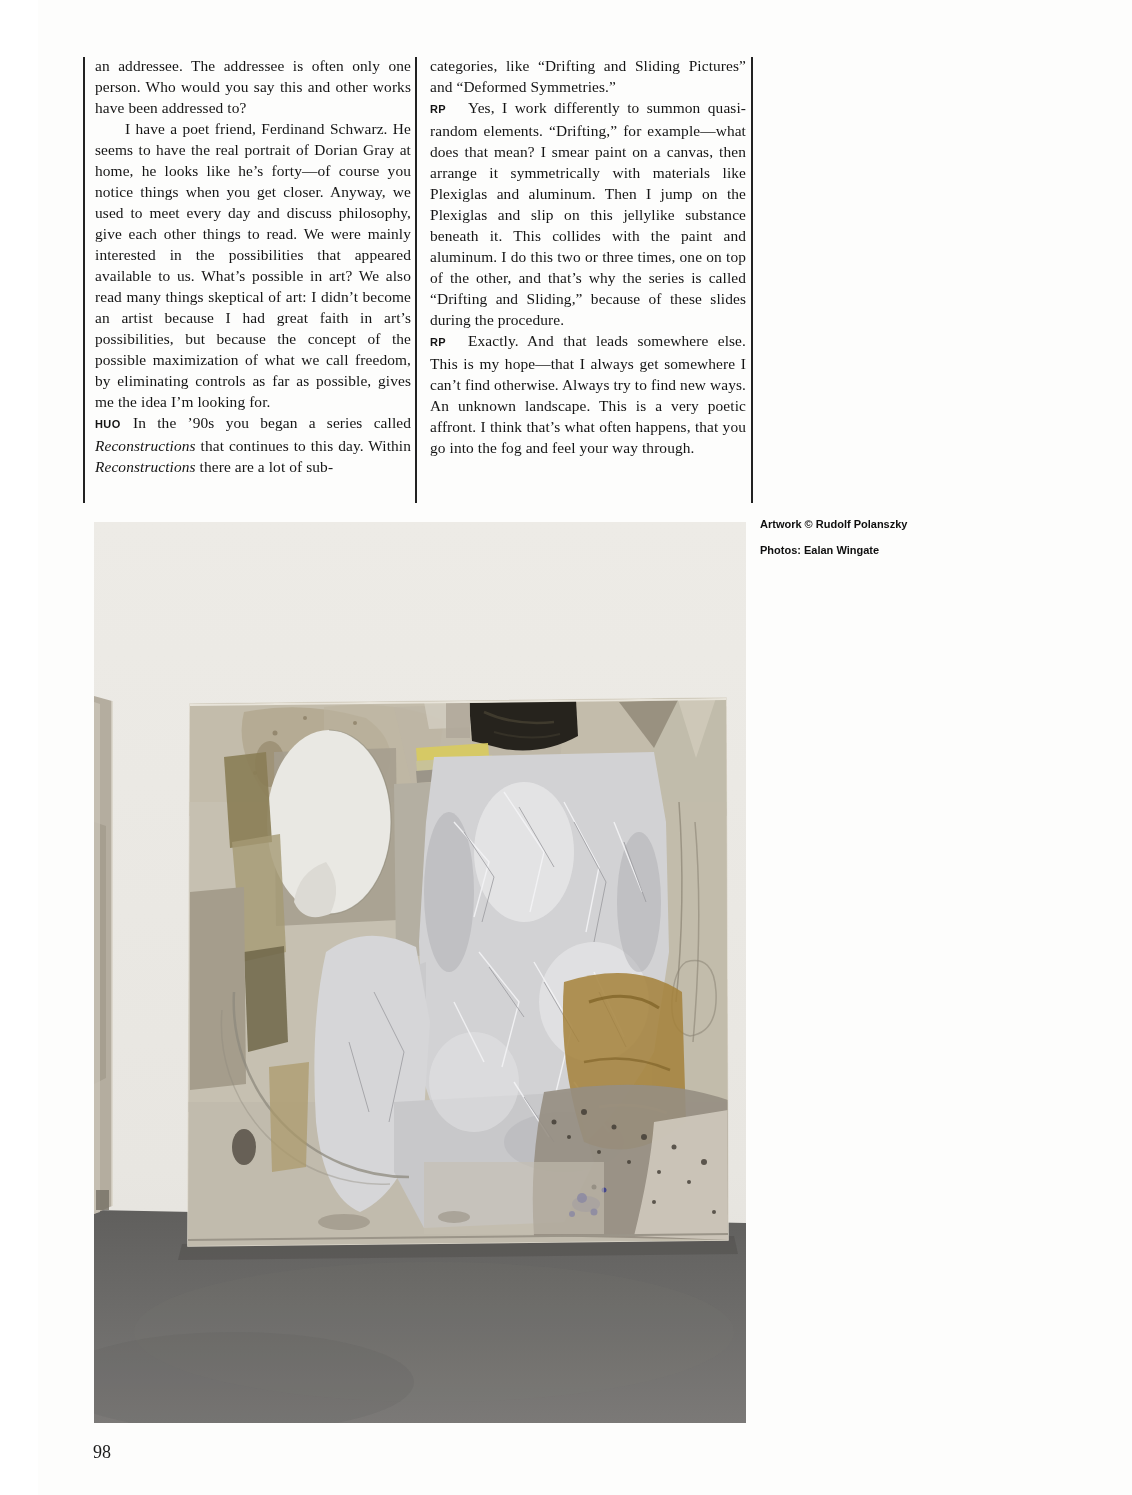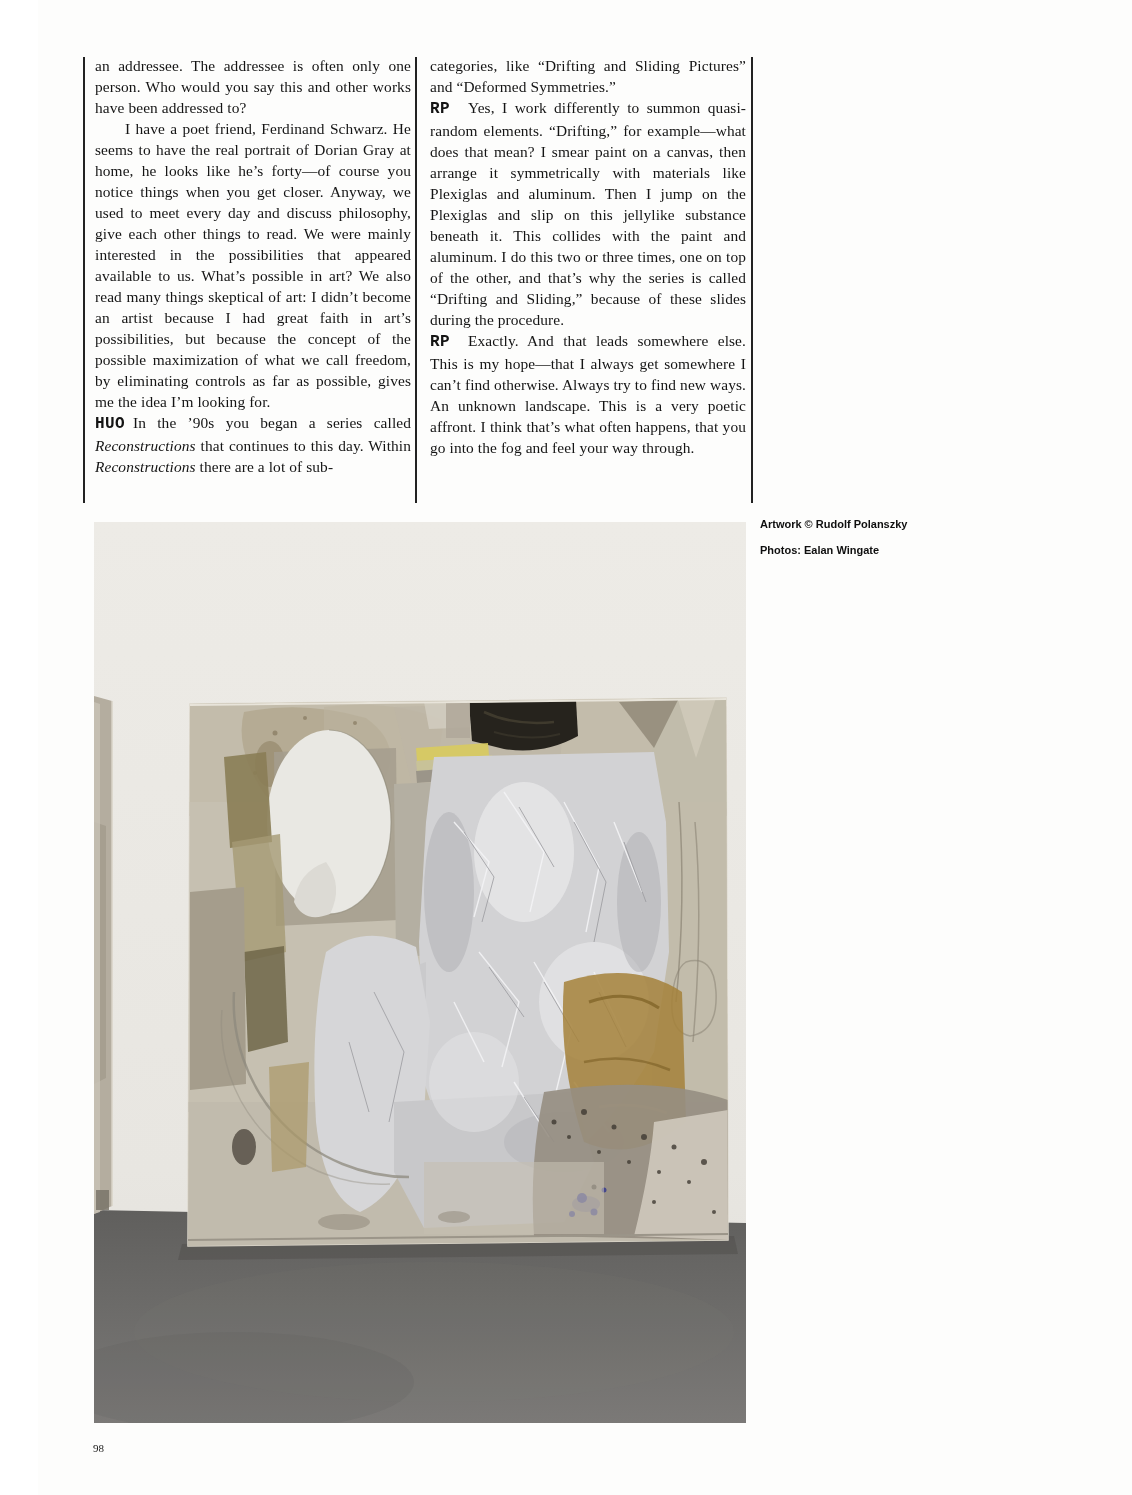--- a/index.html
+++ b/index.html
@@ -12,36 +12,36 @@
   .rule-mid{left:377px;}
   .rule-right{left:713px;}
 
   
   .col{position:absolute;top:55px;width:316px;text-align:justify;
        font-size:15.4px;line-height:21px;letter-spacing:.1px;}
   .col-left{left:57px;}
   .col-right{left:392px;}
   .col p{margin:0;}
   .col p.indent{text-indent:30px;}
-  .speaker{font-family:Liberation Mono, monospace;font-weight:bold;
-           font-size:16px;letter-spacing:.4px;display:inline-block;
+  .speaker{font-family:Liberation Sans, sans-serif;font-weight:bold;
+           font-size:11px;letter-spacing:.4px;display:inline-block;
            min-width:38px;}
   .italic{font-style:italic;}
 
   
   .caption{position:absolute;left:722px;top:518px;width:165px;
            font-family:"Liberation Sans",sans-serif;font-weight:bold;
            font-size:11px;line-height:13.4px;color:#0f0f0f;}
   .caption .group{margin:0 0 13px 0;}
 
   
   .photo{position:absolute;left:56px;top:522px;width:652px;height:901px;margin:0;}
   .photo svg{display:block;}
 
-  .page-number{position:absolute;left:55px;top:1442px;font-size:11px;color:#1a1a1a;}
+  .page-number{position:absolute;left:55px;top:1442px;font-size:18px;color:#1a1a1a;}
 </style>
 </head>
 <body>
 
 <div class="page">
 
   <div class="rule rule-left"></div>
   <div class="rule rule-mid"></div>
   <div class="rule rule-right"></div>
 

